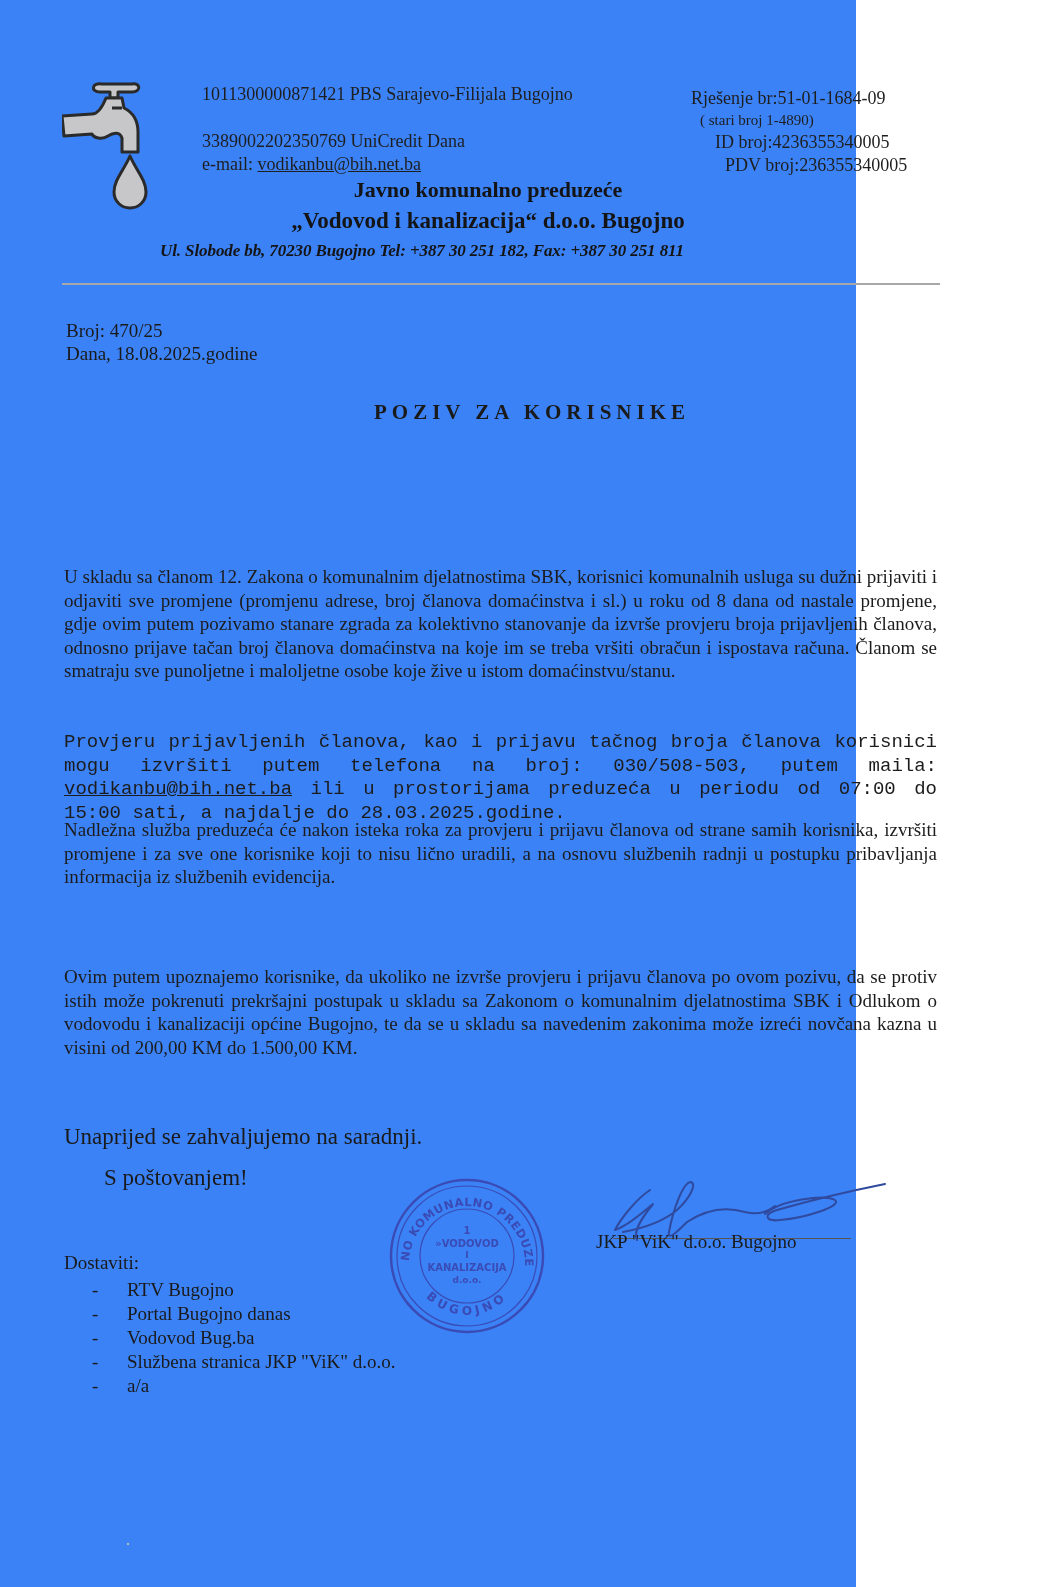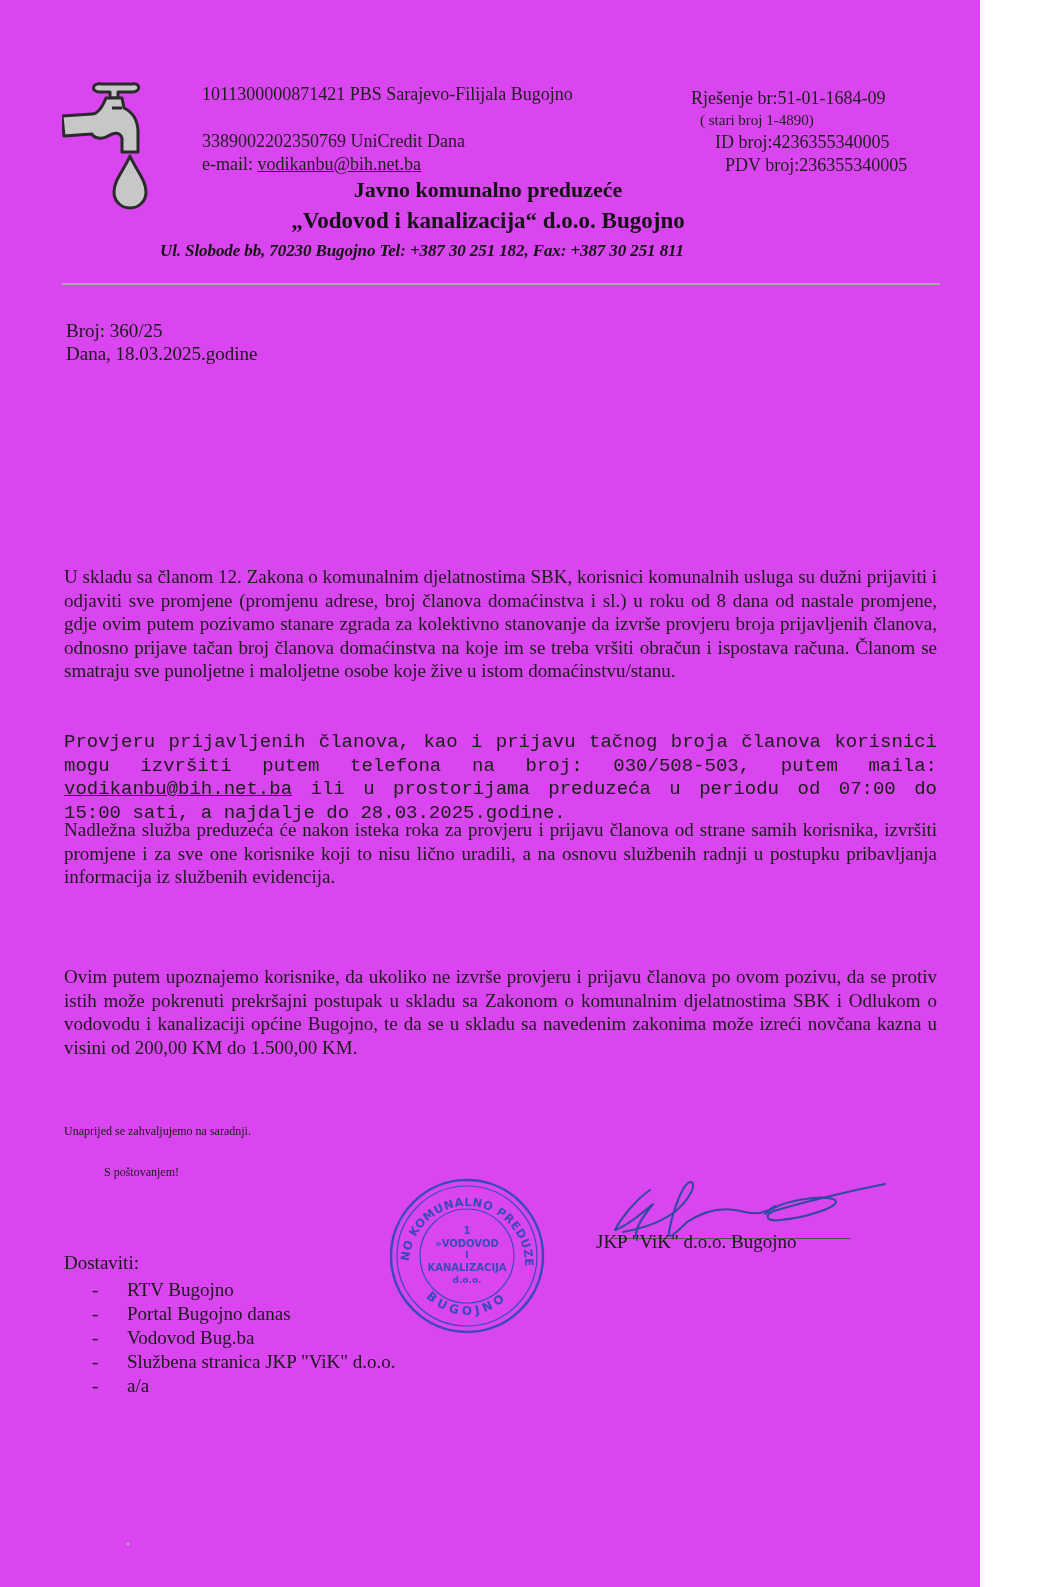--- a/index.html
+++ b/index.html
@@ -11,23 +11,23 @@
       width: 1044px;
       height: 1587px;
       position: relative;
       overflow: hidden;
       font-family: "Liberation Serif", "DejaVu Serif", serif;
       color: #1a1a1a;
     }
     .page {
       position: absolute;
       left: 0; top: 0;
-      width: 980px;
+      width: 856px;
       height: 1587px;
-      background: #d946ef;
+      background: #3b82f6;
     }
     
     .logo {
       position: absolute;
       left: 62px;
       top: 74px;
       width: 110px;
       height: 136px;
     }
     .bank-line {
@@ -117,21 +117,21 @@
     }
     .p1 { top: 455px; }
     .p2 { top: 565px; }
     .p3 { top: 731px; font-family: Liberation Mono, monospace; }
     .p4 { top: 806px; margin-top: 12px; }
     .p5 { top: 965px; }
     .p3 .link { text-decoration: underline; }
     .closing {
       position: absolute;
       left: 64px;
-      font-size: 12px;
+      font-size: 23px;
       white-space: nowrap;
     }
     .c1 { top: 1124px; }
     .c2 { top: 1165px; margin-left: 40px; }
     
     .dist-label {
       position: absolute;
       left: 64px;
       top: 1252px;
       font-size: 19px;
@@ -221,23 +221,24 @@
   <div class="reg reg1">Rješenje br:51-01-1684-09</div>
   <div class="reg reg2">( stari broj 1-4890)</div>
   <div class="reg reg3">ID broj:4236355340005</div>
   <div class="reg reg4">PDV broj:236355340005</div>
 
   <div class="company-name cn1">Javno komunalno preduzeće</div>
   <div class="company-name cn2">„Vodovod i kanalizacija“ d.o.o. Bugojno</div>
   <div class="address-line">Ul. Slobode bb, 70230 Bugojno  Tel: +387 30 251 182, Fax: +387 30 251 811</div>
   <div class="rule"></div>
 
-  <div class="meta meta1">Broj: 360/25</div>
-  <div class="meta meta2">Dana, 18.03.2025.godine</div>
-
+  <div class="meta meta1">Broj: 470/25</div>
+  <div class="meta meta2">Dana, 18.08.2025.godine</div>
+
+  <div class="doc-title">POZIV ZA KORISNIKE</div>
 
   <div class="para p2">U skladu sa članom 12. Zakona o komunalnim djelatnostima SBK, korisnici komunalnih usluga su dužni prijaviti i odjaviti sve promjene (promjenu adrese, broj članova domaćinstva i sl.) u roku od 8 dana od nastale promjene, gdje ovim putem pozivamo stanare zgrada za kolektivno stanovanje da izvrše provjeru broja prijavljenih članova, odnosno prijave tačan broj članova domaćinstva na koje im se treba vršiti obračun i ispostava računa. Članom se smatraju sve punoljetne i maloljetne osobe koje žive u istom domaćinstvu/stanu.</div>
   <div class="para p3">
     <span>Provjeru prijavljenih članova, kao i prijavu tačnog broja članova korisnici mogu izvršiti putem telefona na broj: 030/508-503, putem maila: </span><span class="link">vodikanbu@bih.net.ba</span><span> ili u prostorijama preduzeća u periodu od 07:00 do 15:00 sati, a najdalje do 28.03.2025.godine.</span>
   </div>
   <div class="para p4">Nadležna služba preduzeća će nakon isteka roka za provjeru i prijavu članova od strane samih korisnika, izvršiti promjene i za sve one korisnike koji to nisu lično uradili, a na osnovu službenih radnji u postupku pribavljanja informacija iz službenih evidencija.</div>
   <div class="para p5">Ovim putem upoznajemo korisnike, da ukoliko ne izvrše provjeru i prijavu članova po ovom pozivu, da se protiv istih može pokrenuti prekršajni postupak u skladu sa Zakonom o komunalnim djelatnostima SBK i Odlukom o vodovodu i kanalizaciji općine Bugojno, te da se u skladu sa navedenim zakonima može izreći novčana kazna u visini od 200,00 KM do 1.500,00 KM.</div>
 
   <div class="closing c1">Unaprijed se zahvaljujemo na saradnji.</div>
   <div class="closing c2">S poštovanjem!</div>

